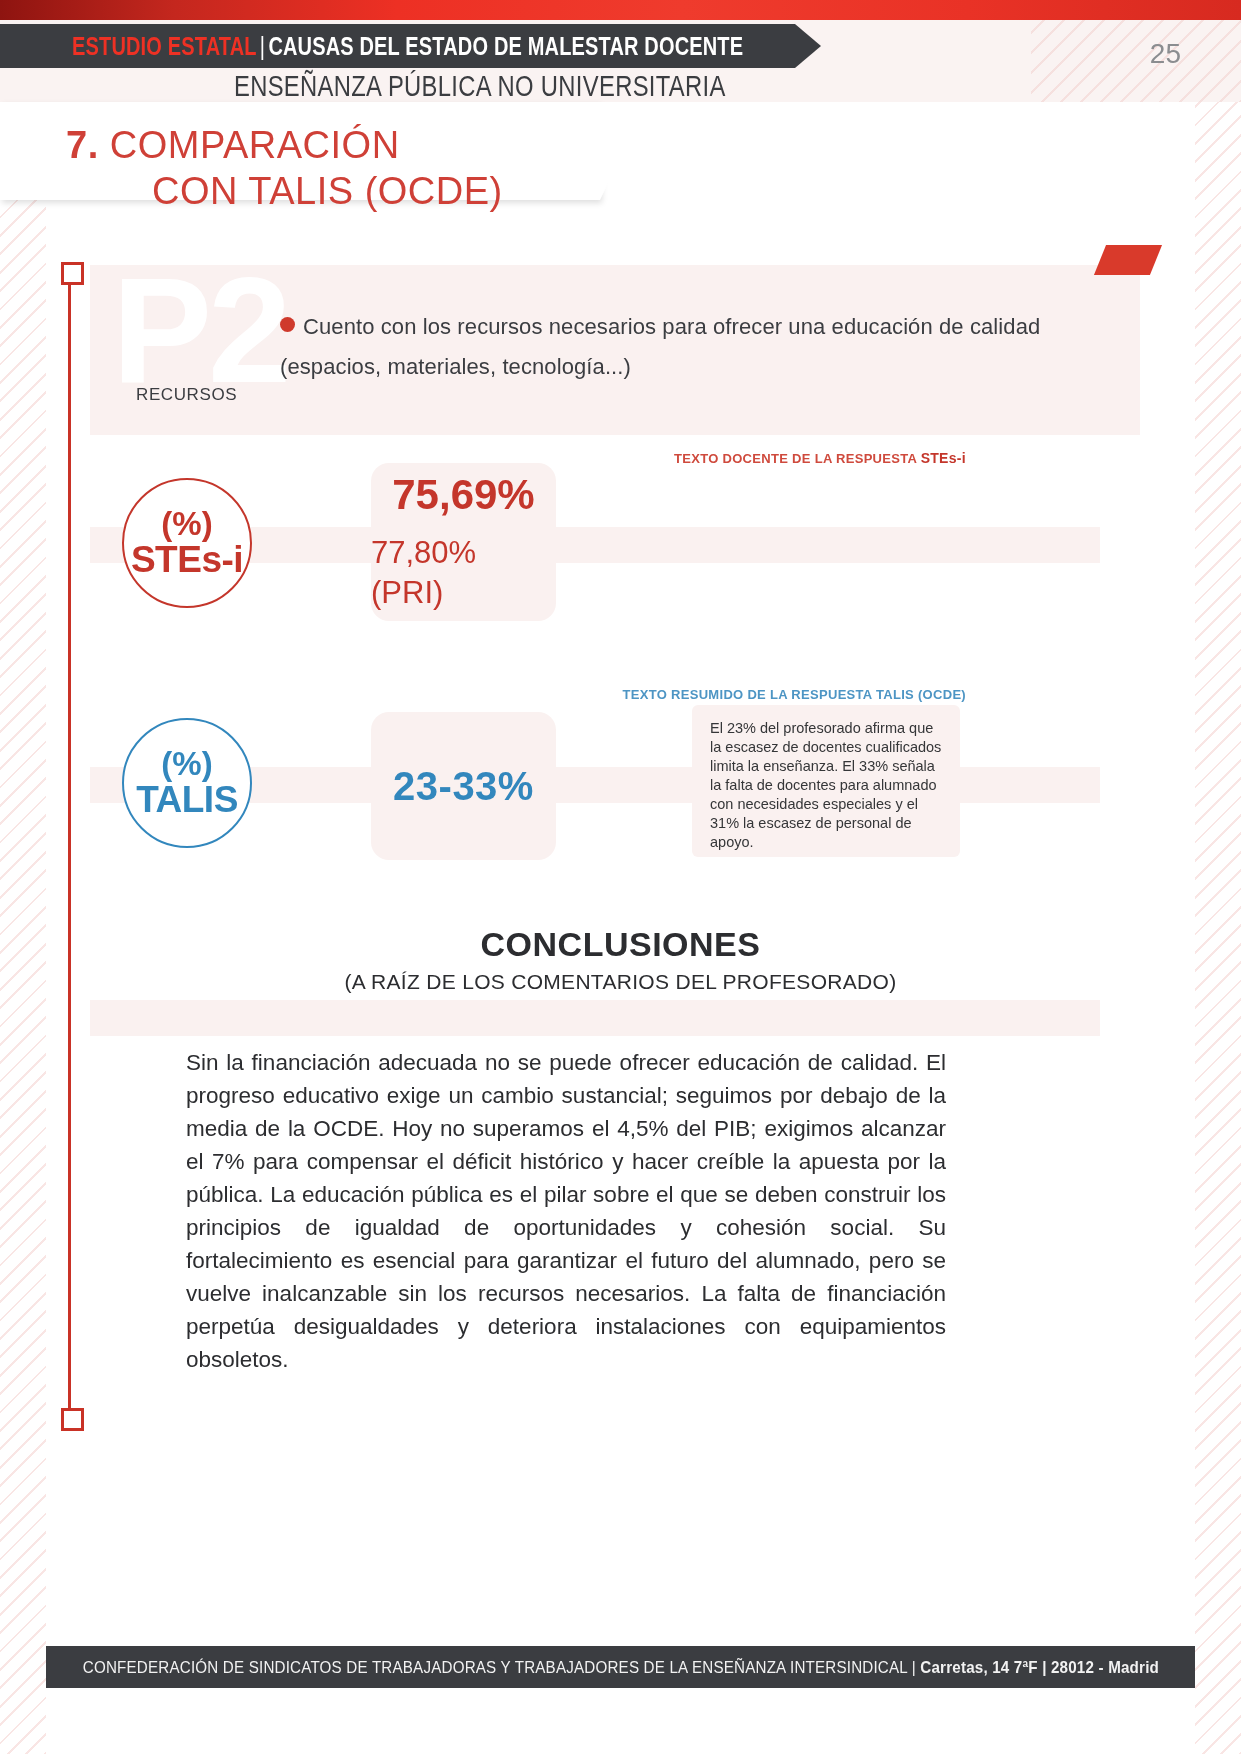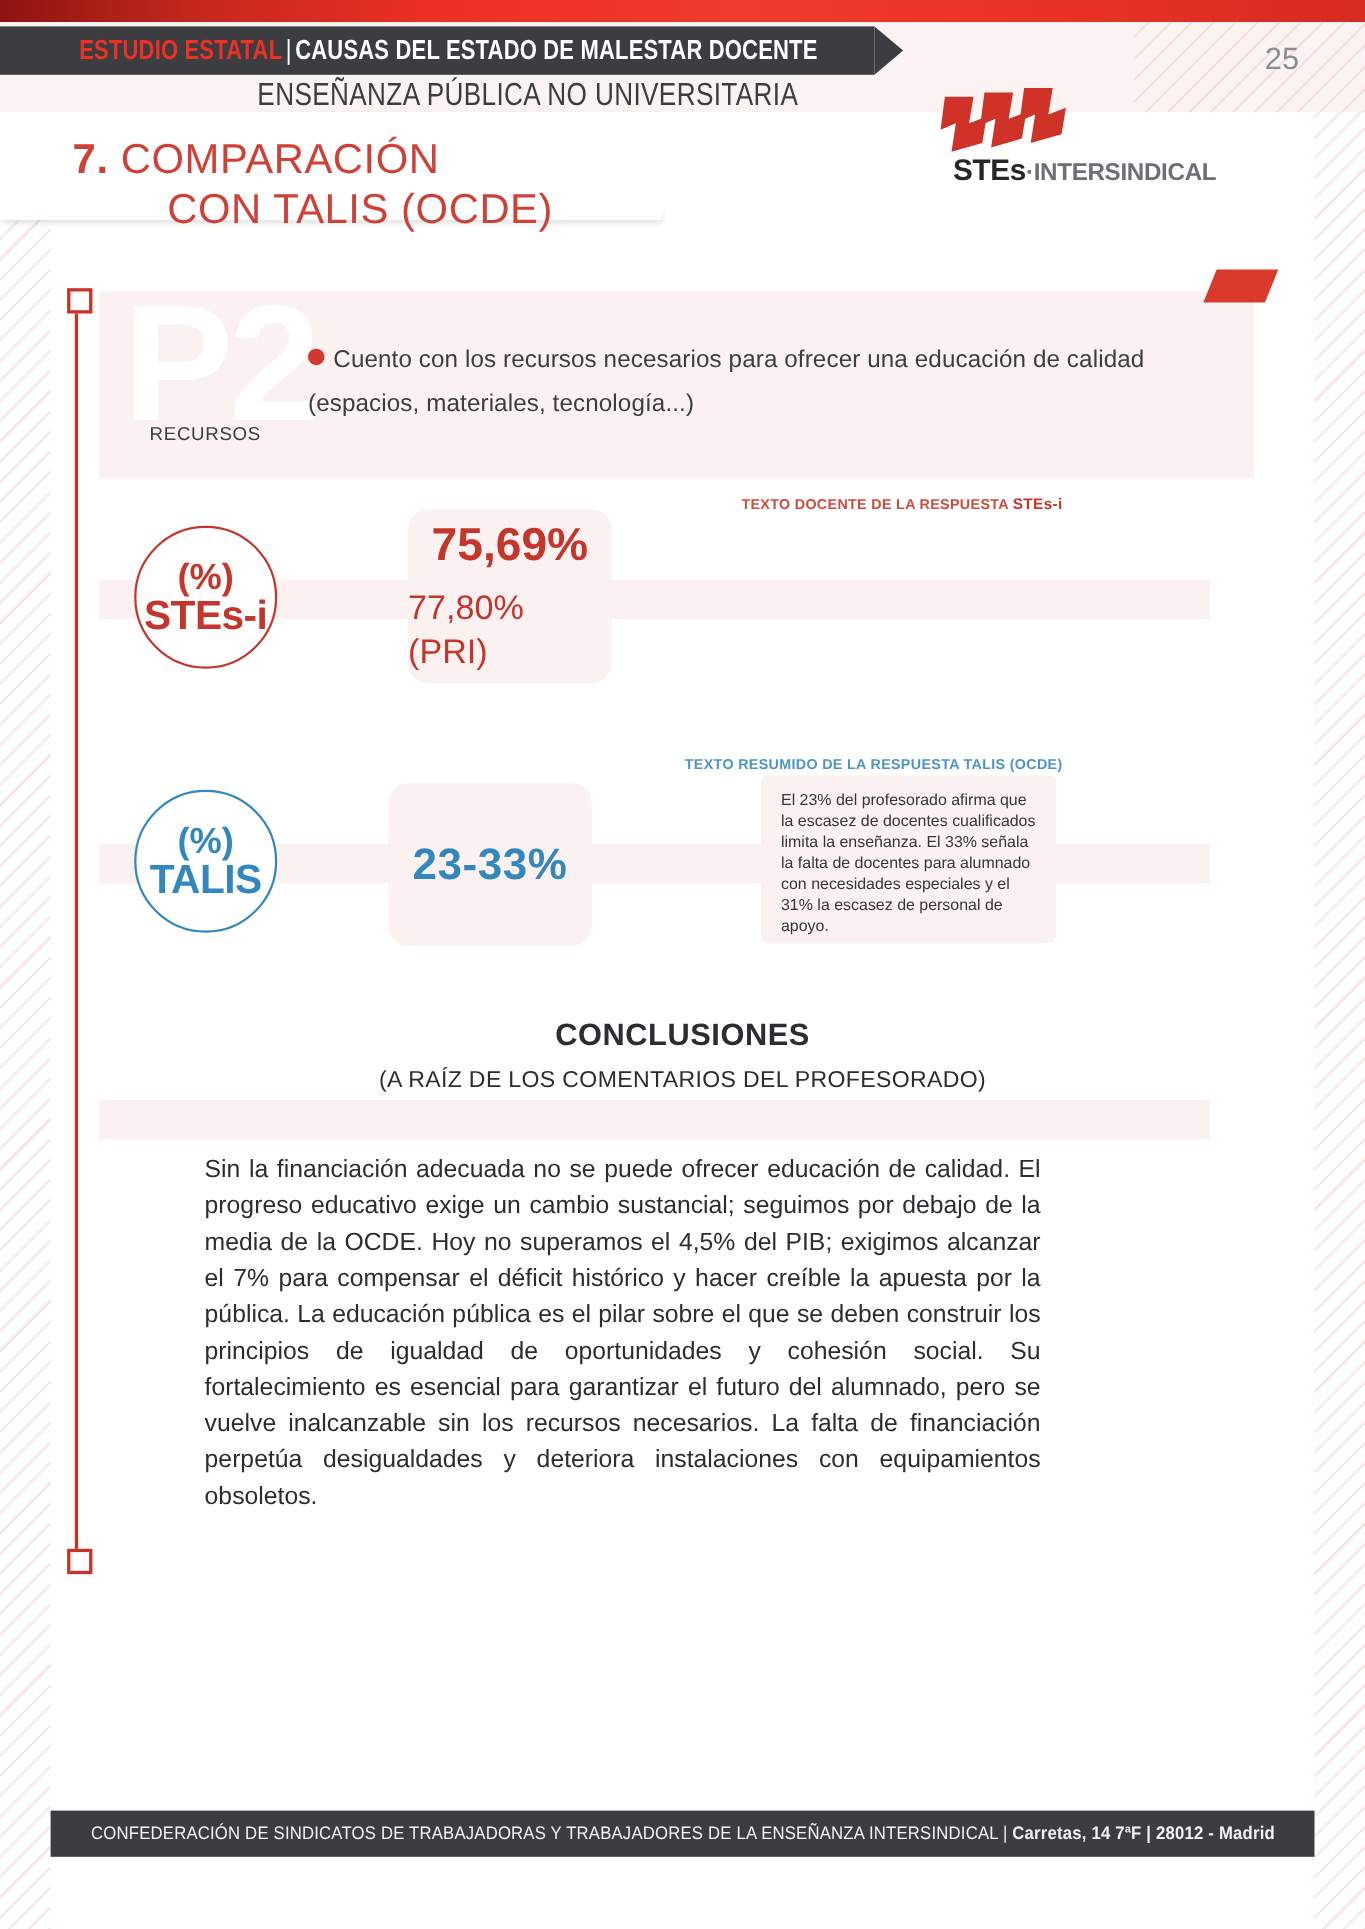--- a/index.html
+++ b/index.html
@@ -182,21 +182,21 @@
   .circle.red{left:122px;top:478px;border:2px solid #c4362b;}
   .circle.red .pct,.circle.red .nm{color:#c4362b;}
   .circle.blue{left:122px;top:718px;border:2px solid #3287bd;}
   .circle.blue .pct,.circle.blue .nm{color:#3287bd;}
 
   .valbox{
     position:absolute;background:#faf1f0;border-radius:18px;z-index:4;
     display:flex;flex-direction:column;align-items:center;justify-content:center;
   }
   .valbox.red{left:371px;top:463px;width:185px;height:158px;gap:14px;}
-  .valbox.blue{left:353px;top:712px;width:185px;height:148px;}
+  .valbox.blue{left:371px;top:712px;width:185px;height:148px;}
   .v-main{
     font-family:"Liberation Sans Narrow","Liberation Sans",sans-serif;
     font-weight:bold;font-size:42px;line-height:48px;color:#c4362b;
   }
   .v-sub{
     font-family:"Liberation Sans Narrow","Liberation Sans",sans-serif;
     font-size:31px;line-height:40px;color:#c4362b;
   }
   .valbox.blue .v-main{color:#3287bd;font-size:40px;letter-spacing:.5px;}
 
@@ -215,21 +215,21 @@
     font-family:"Liberation Sans", sans-serif;
     font-size:14.5px;line-height:19px;color:#353638;
   }
   .sumbox.red{left:692px;top:468px;width:268px;height:148px;}
   .sumbox.blue{left:692px;top:705px;width:268px;height:152px;}
 
   
   .conc-title{
     position:absolute;left:0;top:925px;width:1241px;text-align:center;
     font-family:"Liberation Sans Narrow","Liberation Sans",sans-serif;
-    font-size:28px;font-weight:bold;color:#2c2d30;letter-spacing:.5px;z-index:4;
+    font-size:34px;font-weight:bold;color:#2c2d30;letter-spacing:.5px;z-index:4;
   }
   .conc-sub{
     position:absolute;left:0;top:970px;width:1241px;text-align:center;
     font-family:"Liberation Sans Narrow","Liberation Sans",sans-serif;
     font-size:21px;color:#2c2d30;letter-spacing:.3px;z-index:4;
   }
   .conc-body{
     position:absolute;left:186px;top:1046px;width:760px;
     font-family:"Liberation Sans Narrow","Liberation Sans",sans-serif;
     font-size:22.5px;line-height:33px;color:#2c2d30;
@@ -273,32 +273,20 @@
 
   <div class="pagenum">25</div>
 
   <div class="titlepanel"></div>
   <div class="title">
     <span class="num">7.</span>
     <span>COMPARACIÓN</span>
     <span class="l2">CON TALIS (OCDE)</span>
   </div>
 
-  <div class="logo">
-    <svg width="270" height="70" viewBox="0 0 270 70">
-      <g fill="#cf3226">
-        <path d="M8 10 L34 10 L30 34 L46 28 L42 52 L14 60 L18 34 L4 40 Z"></path>
-        <path d="M44 6 L70 6 L66 30 L82 24 L78 48 L50 56 L54 30 L40 36 Z"></path>
-        <path d="M80 2 L106 2 L102 26 L118 20 L114 44 L86 52 L90 26 L76 32 Z"></path>
-      </g>
-    </svg>
-    <div class="logo-word">
-      <span class="a">STEs</span><span class="b">·INTERSINDICAL</span>
-    </div>
-  </div>
 
   <div class="rail"></div>
   <div class="rail-cap top"></div>
   <div class="rail-cap bot"></div>
 
   <div class="qband">
     <div class="qmark"></div>
     <div class="p-big">P2</div>
     <div class="p-sub">RECURSOS</div>
     <div class="qtext">

